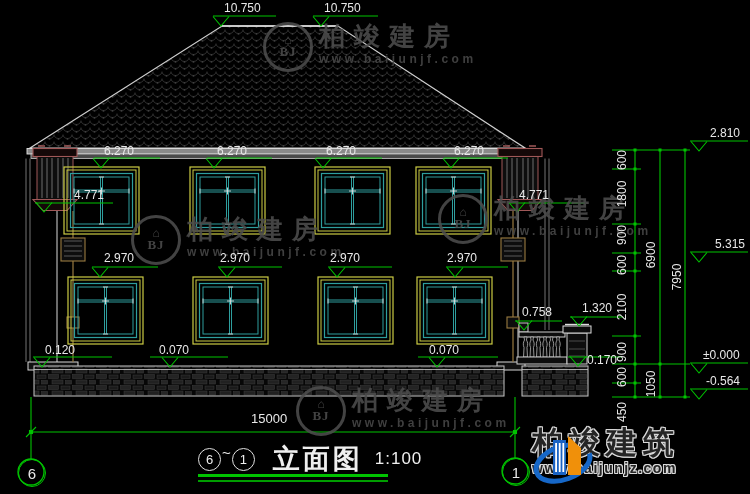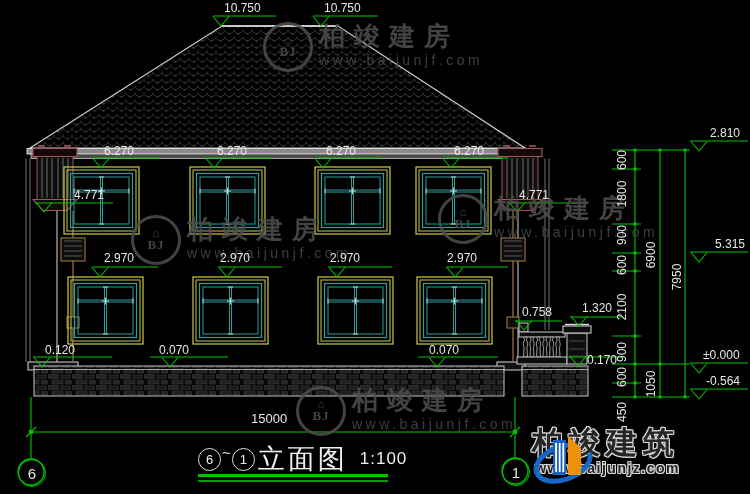--- a/index.html
+++ b/index.html
@@ -6,40 +6,40 @@
   #canvas{position:relative;width:750px;height:494px;background:#000;overflow:hidden;
           font-family:"Liberation Sans",sans-serif;}
   svg{position:absolute;left:0;top:0;z-index:1;}
   
   .wm{position:absolute;z-index:2;display:flex;gap:6px;align-items:flex-start;color:#4d4d4d;opacity:.88;}
   .wm-logo{width:44px;height:44px;border:3px solid #4d4d4d;border-radius:50%;display:flex;flex-direction:column;
            align-items:center;justify-content:center;line-height:1;}
   .wm-house{font-size:12px;line-height:9px;}
   .wm-mono{font-size:13px;font-weight:bold;letter-spacing:1px;font-family:Liberation Serif, serif;}
   .wm-name{font-size:26px;font-weight:bold;letter-spacing:9px;line-height:1.15;white-space:nowrap;}
-  .wm-url{font-size:14px;font-weight:normal;letter-spacing:3.5px;color:#484848;white-space:nowrap;}
+  .wm-url{font-size:12px;font-weight:bold;letter-spacing:3.5px;color:#484848;white-space:nowrap;}
   
   .dim{position:absolute;z-index:3;color:#e8e8e8;font-size:12px;line-height:12px;white-space:nowrap;}
   .rot{transform:translate(-50%,-50%) rotate(-90deg);}
   
   .bubble{position:absolute;z-index:3;width:26px;height:26px;border:1.4px solid #00c300;border-radius:50%;
           color:#e8e8e8;font-size:15px;display:flex;align-items:center;justify-content:center;}
   
   .title{position:absolute;left:198px;top:441px;z-index:3;display:flex;align-items:center;color:#efefef;}
   .tcirc{width:21px;height:21px;border:1.6px solid #e0e0e0;border-radius:50%;font-size:13px;
          display:inline-flex;align-items:center;justify-content:center;}
   .tilde{font-size:15px;transform:translateY(-7px);margin:0 1px;}
-  .tname{font-size:27px;font-weight:normal;letter-spacing:3px;margin-left:3px;}
+  .tname{font-size:27px;font-weight:bold;letter-spacing:3px;margin-left:18px;}
   .tscale{font-size:17px;margin-left:12px;letter-spacing:1px;}
   .uline1{position:absolute;left:198px;top:474px;width:190px;height:3px;background:#00c300;z-index:3;}
   .uline2{position:absolute;left:198px;top:480px;width:190px;height:1.5px;background:#009d00;z-index:3;}
   
   .brand{position:absolute;left:532px;top:427px;z-index:3;display:flex;align-items:center;gap:4px;}
   .outl{color:#252525;text-shadow:-1px 0 #d8d8d8,1px 0 #d8d8d8,0 -1px #d8d8d8,0 1px #d8d8d8,
-        -1px -1px #d8d8d8,1px 1px #d8d8d8,-1px 1px #d8d8d8,1px -1px #d8d8d8;text-align:right;}
+        -1px -1px #d8d8d8,1px 1px #d8d8d8,-1px 1px #d8d8d8,1px -1px #d8d8d8;}
   .brand-name{font-size:31px;font-weight:bold;letter-spacing:6px;line-height:1;white-space:nowrap;}
   .brand-url{font-size:14px;font-weight:bold;letter-spacing:1.5px;margin-top:2px;white-space:nowrap;}
 </style>
 </head>
 <body>
 
 <div id="canvas">
 
   <svg width="750" height="494" viewBox="0 0 750 494">
     <defs>

